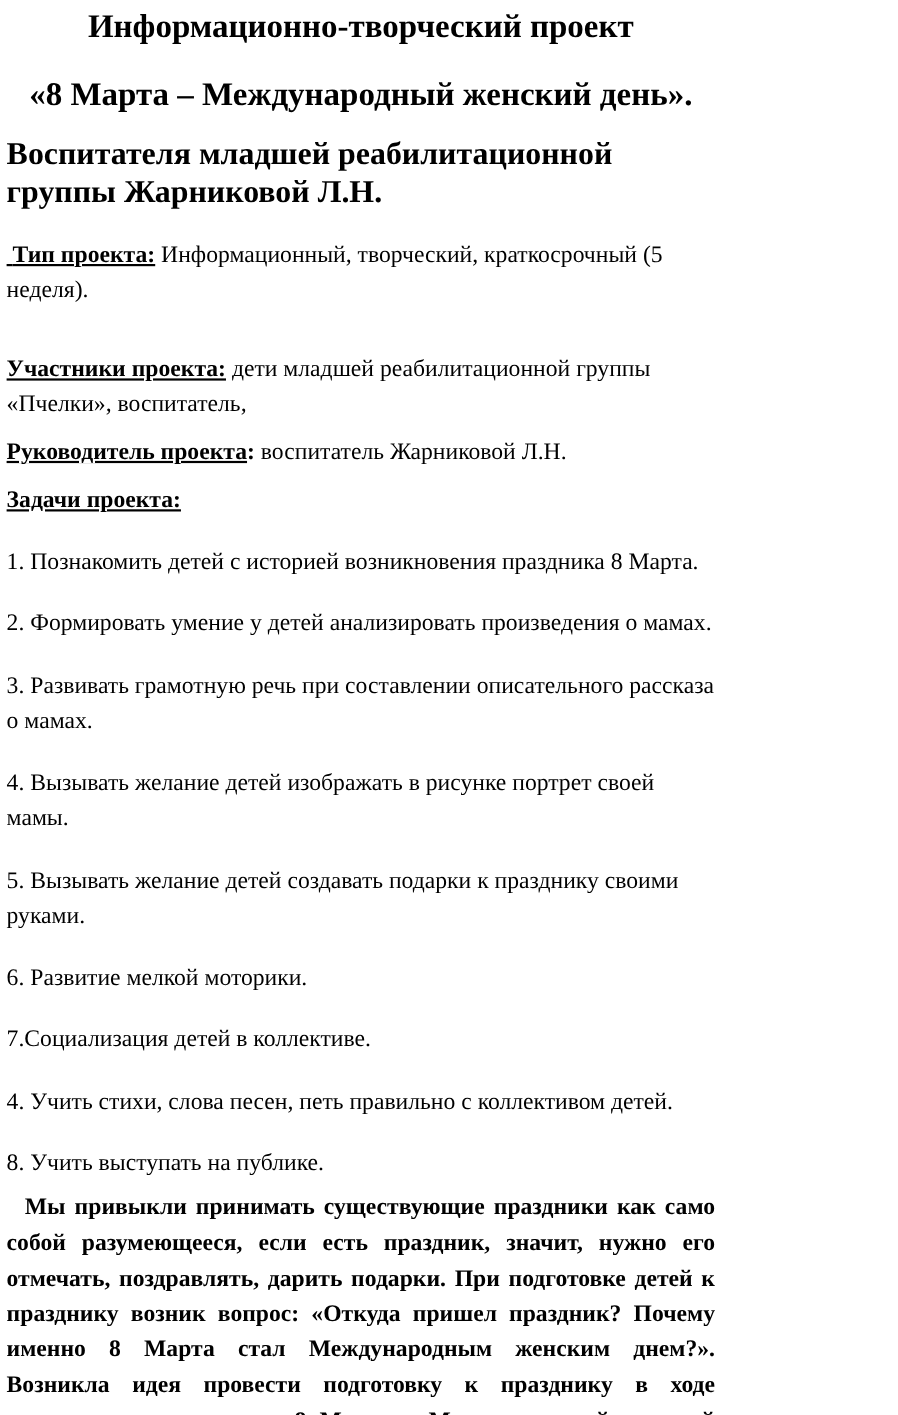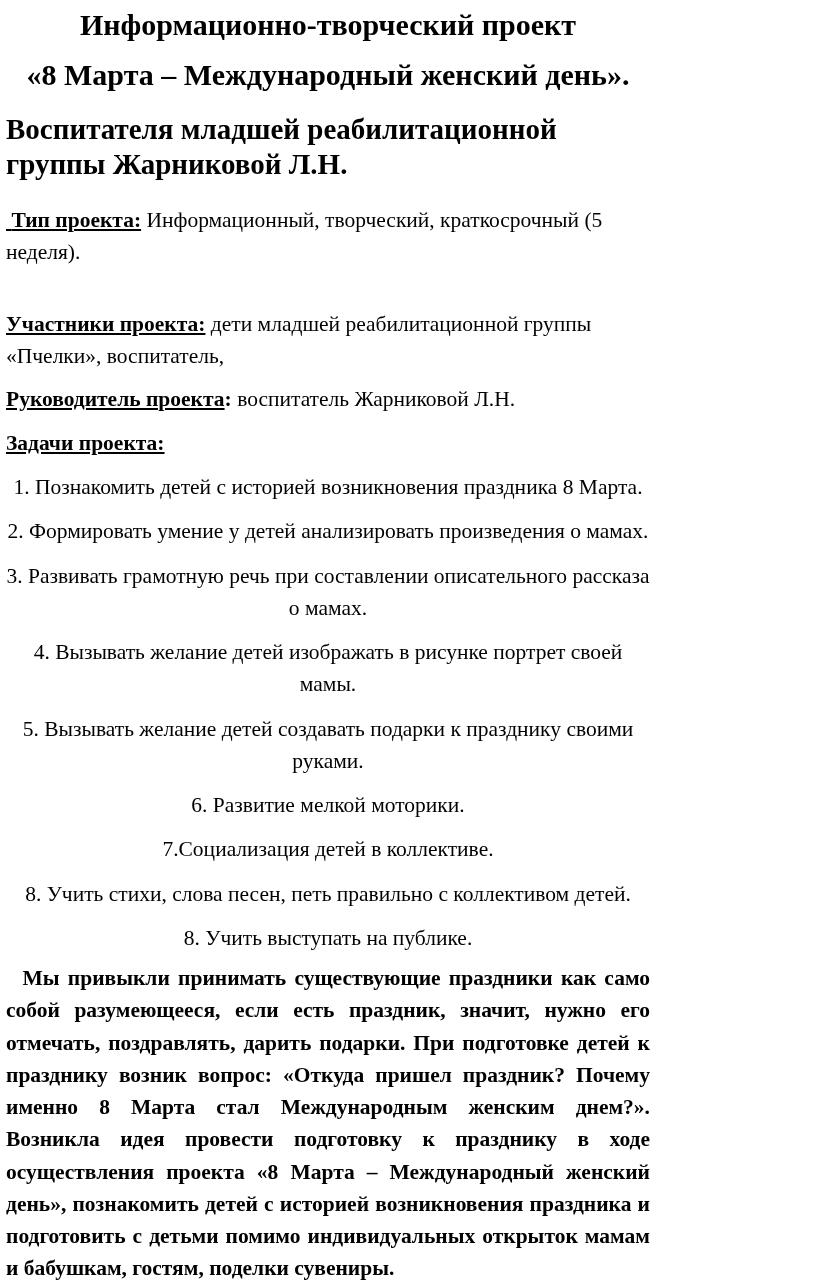--- a/index.html
+++ b/index.html
@@ -27,35 +27,35 @@
     white-space: pre-wrap;
   }
   .title {
     margin: 2px 0 0 0;
     text-align: center;
     font-size: 30px;
     line-height: 1.15;
     font-weight: 700;
     white-space: pre-wrap;
   }
-  .title2 { margin-top: 15px; }
+  .title2 { margin-top: 26px; }
   .author {
     margin: 20px 0 0 0;
     font-size: 29px;
     line-height: 1.2;
     font-weight: 700;
     white-space: pre-wrap;
   }
   .b { font-weight: 700; }
   .u { text-decoration: underline; }
   .mt-type        { margin-top: 22px; }
   .mt-participants{ margin-top: 40px; }
   .mt-std         { margin-top: 10px; }
   .mt-heading     { margin-top: 12px; }
-  .mt-item        { margin-top: 12px; text-align: center; }
+  .mt-item        { margin-top: 24px; }
   .mt-relevance   { margin-top: 16px; }
   .mt-body        { margin-top: 8px; font-weight: bold; }
   .justified { text-align: justify; }
 </style>
 </head>
 <body>
 
 <div class="page">
 
   <h1 class="title">Информационно-творческий проект</h1>
@@ -72,19 +72,19 @@
 
   <p class="pg mt-heading"><span class="b u">Задачи проекта:</span></p>
 
   <p class="pg mt-item">1. Познакомить детей с историей возникновения праздника 8 Марта.</p>
   <p class="pg mt-item">2. Формировать умение у детей анализировать произведения о мамах.</p>
   <p class="pg mt-item">3. Развивать грамотную речь при составлении описательного рассказа о мамах.</p>
   <p class="pg mt-item">4. Вызывать желание детей изображать в рисунке портрет своей мамы.</p>
   <p class="pg mt-item">5. Вызывать желание детей создавать подарки к празднику своими руками.</p>
   <p class="pg mt-item">6. Развитие мелкой моторики.</p>
   <p class="pg mt-item">7.Социализация детей в коллективе.</p>
-  <p class="pg mt-item">8. Учить стихи, слова песен, петь правильно с коллективом детей.</p>
+  <p class="pg mt-item">4. Учить стихи, слова песен, петь правильно с коллективом детей.</p>
   <p class="pg mt-item">8. Учить выступать на публике.</p>
 
 
   <p class="pg mt-body justified">  Мы привыкли принимать существующие праздники как само собой разумеющееся, если есть праздник, значит, нужно его отмечать, поздравлять, дарить подарки. При подготовке детей к празднику возник вопрос: «Откуда пришел праздник? Почему именно 8 Марта стал Международным женским днем?». Возникла идея провести подготовку к празднику в ходе осуществления проекта «8 Марта – Международный женский день», познакомить детей с историей возникновения праздника и подготовить с детьми помимо индивидуальных открыток мамам и бабушкам, гостям, поделки сувениры.</p>
 
 </div>
 
 </body></html>

